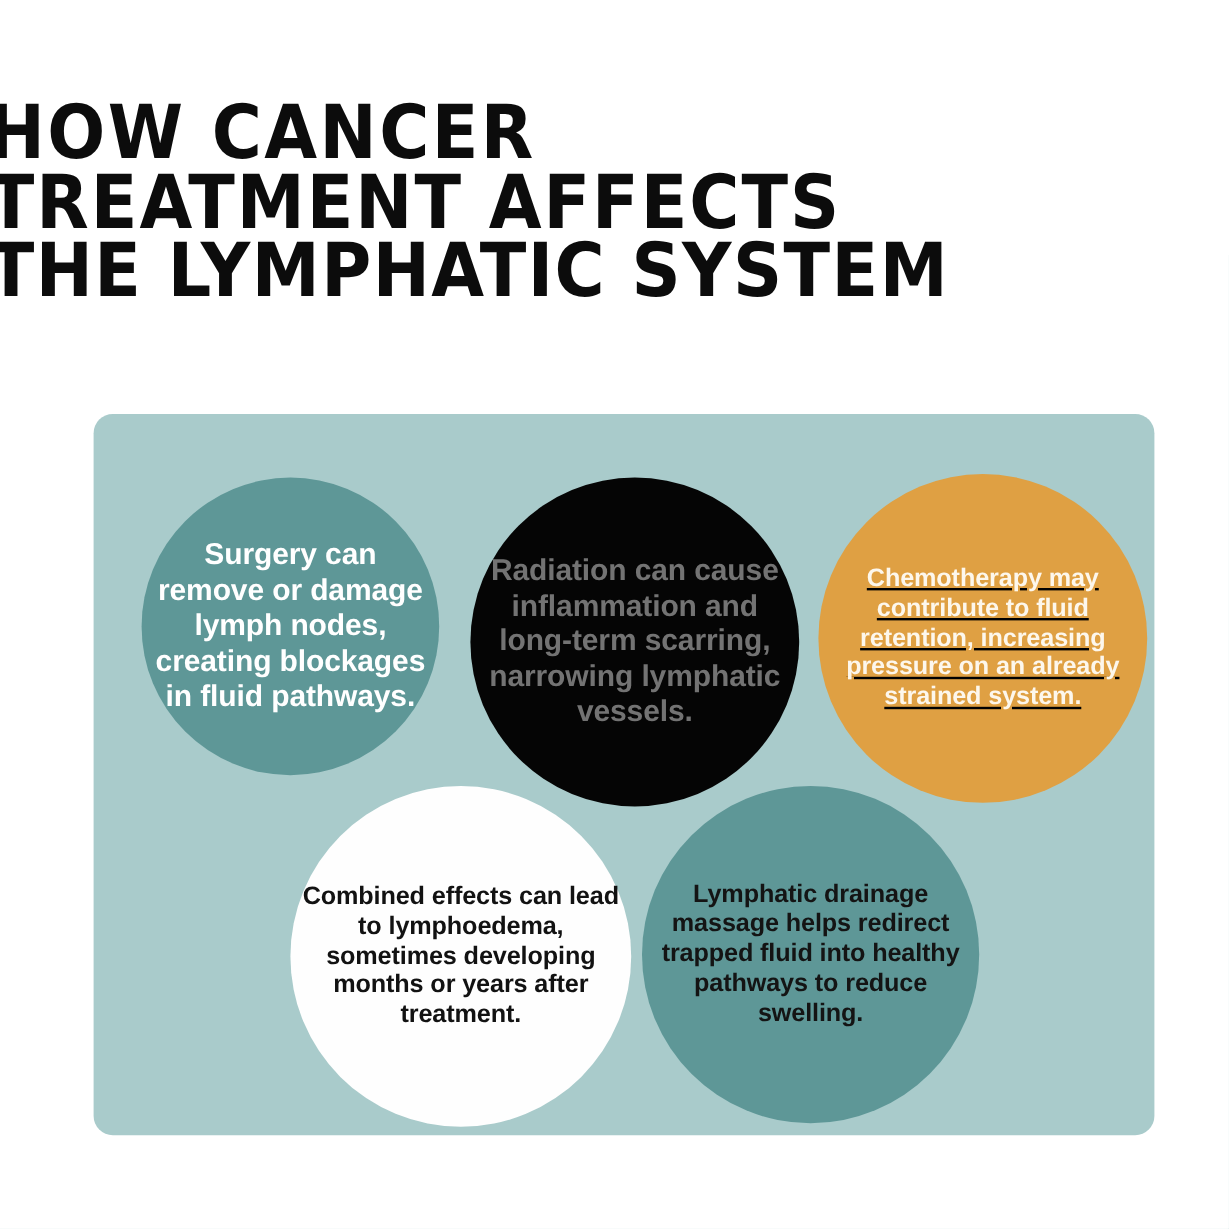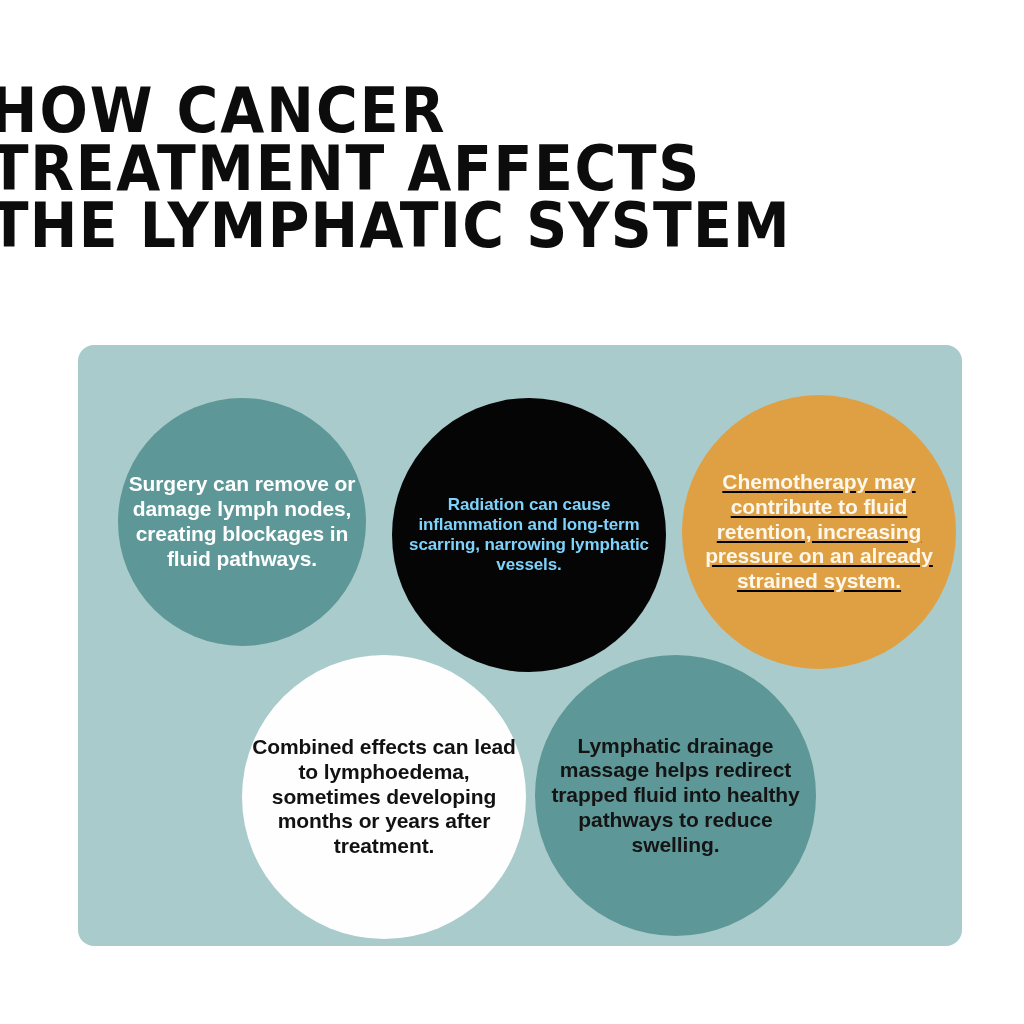--- a/index.html
+++ b/index.html
@@ -91,33 +91,33 @@
   
   .bubble-surgery {
     left: 40px;
     top: 53px;
     width: 248px;
     height: 248px;
     background: #5E9797;
   }
   .bubble-surgery .bubble-text {
     color: #FFFFFF;
-    font-size: 21px;
+    font-size: 25px;
   }
 
   .bubble-radiation {
     left: 314px;
     top: 53px;
     width: 274px;
     height: 274px;
     background: #050505;
   }
   .bubble-radiation .bubble-text {
-    color: #7dd3fc;
-    font-size: 17px;
+    color: #737373;
+    font-size: 25px;
   }
 
   .bubble-chemo {
     left: 604px;
     top: 50px;
     width: 274px;
     height: 274px;
     background: #DFA043;
     text-decoration: underline;
   }

